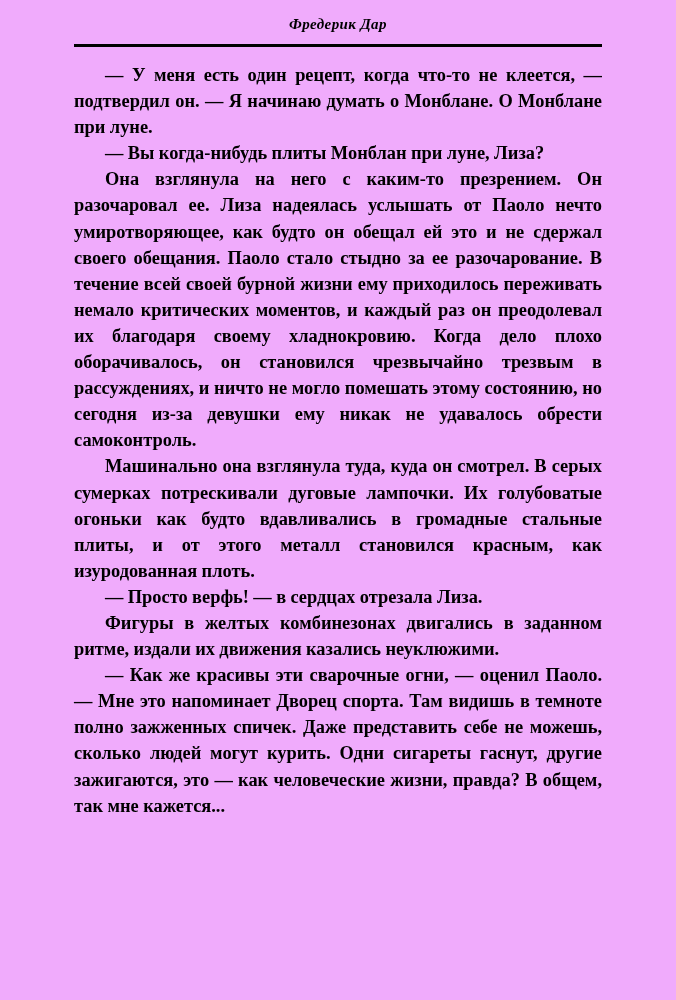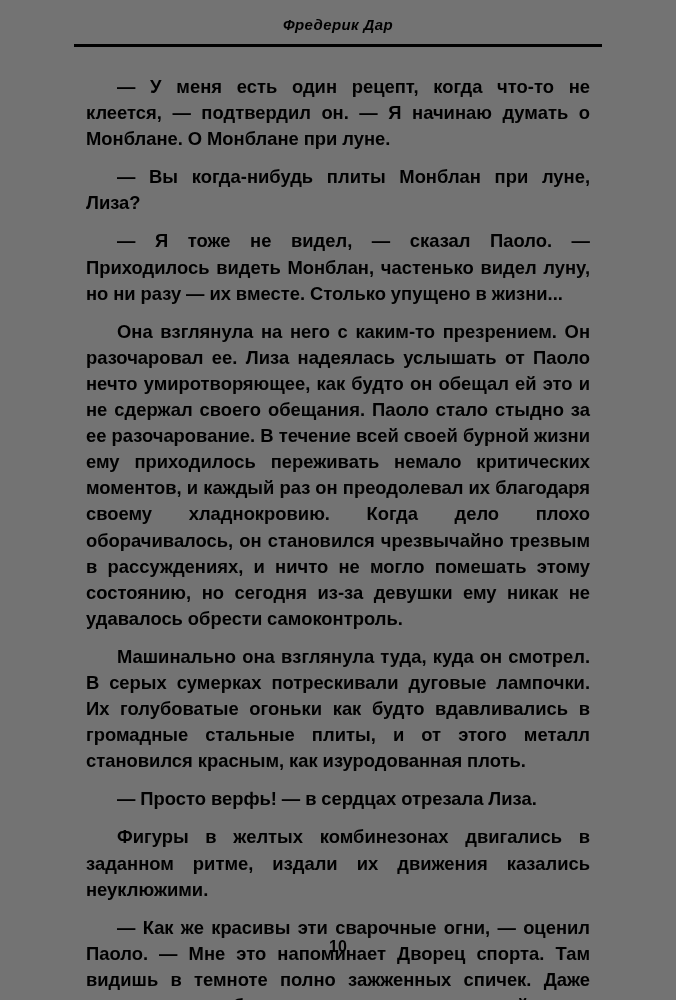--- a/index.html
+++ b/index.html
@@ -4,23 +4,23 @@
 <style>
   html, body {
     margin: 0;
     padding: 0;
     background: #ffffff;
   }
   .page {
     position: relative;
     width: 676px;
     height: 1000px;
-    background: #737373;
+    background: #f0abfc;
     overflow: hidden;
-    font-family: Liberation Sans, sans-serif;
+    font-family: Liberation Serif, serif;
     color: #000000;
   }
   .running-head {
     position: absolute;
     top: 16px;
     left: 74px;
     width: 528px;
     text-align: center;
     font-size: 15px;
     font-weight: bold;
@@ -42,21 +42,21 @@
     width: 528px;
     font-size: 18.4px;
     line-height: 26.1px;
     font-weight: bold;
     text-align: justify;
     text-justify: inter-word;
     -webkit-hyphens: none;
     hyphens: none;
   }
   .body-text p {
-    margin: 12px;
+    margin: 0;
     text-indent: 31px;
     word-spacing: -0.2px;
   }
   .body-text p:last-child {
     text-align: justify;
   }
   .folio {
     position: absolute;
     top: 938px;
     left: 0;
@@ -71,24 +71,22 @@
 
 <div class="page">
 
   <div class="running-head">Фредерик Дар</div>
 
   <div class="head-rule"></div>
 
   <div class="body-text">
     <p>— У меня есть один рецепт, когда что-то не клеется, — подтвердил он. — Я начинаю думать о Монблане. О Монблане при луне.</p>
     <p>— Вы когда-нибудь плиты Монблан при луне, Лиза?</p>
-    <p>— Я тоже не видел, — сказал Паоло. — Приходилось видеть Монблан, частенько видел луну, но ни разу — их вместе. Столько упущено в жизни...</p>
     <p>Она взглянула на него с каким-то презрением. Он разочаровал ее. Лиза надеялась услышать от Паоло нечто умиротворяющее, как будто он обещал ей это и не сдержал своего обещания. Паоло стало стыдно за ее разочарование. В течение всей своей бурной жизни ему приходилось переживать немало критических моментов, и каждый раз он преодолевал их благодаря своему хладнокровию. Когда дело плохо оборачивалось, он становился чрезвычайно трезвым в рассуждениях, и ничто не могло помешать этому состоянию, но сегодня из-за девушки ему никак не удавалось обрести самоконтроль.</p>
     <p>Машинально она взглянула туда, куда он смотрел. В серых сумерках потрескивали дуговые лампочки. Их голубоватые огоньки как будто вдавливались в громадные стальные плиты, и от этого металл становился красным, как изуродованная плоть.</p>
     <p>— Просто верфь! — в сердцах отрезала Лиза.</p>
     <p>Фигуры в желтых комбинезонах двигались в заданном ритме, издали их движения казались неуклюжими.</p>
     <p>— Как же красивы эти сварочные огни, — оценил Паоло. — Мне это напоминает Дворец спорта. Там видишь в темноте полно зажженных спичек. Даже представить себе не можешь, сколько людей могут курить. Одни сигареты гаснут, другие зажигаются, это — как человеческие жизни, правда? В общем, так мне кажется...</p>
 
   </div>
 
-  <div class="folio">10</div>
 
 </div>
 
 </body></html>

